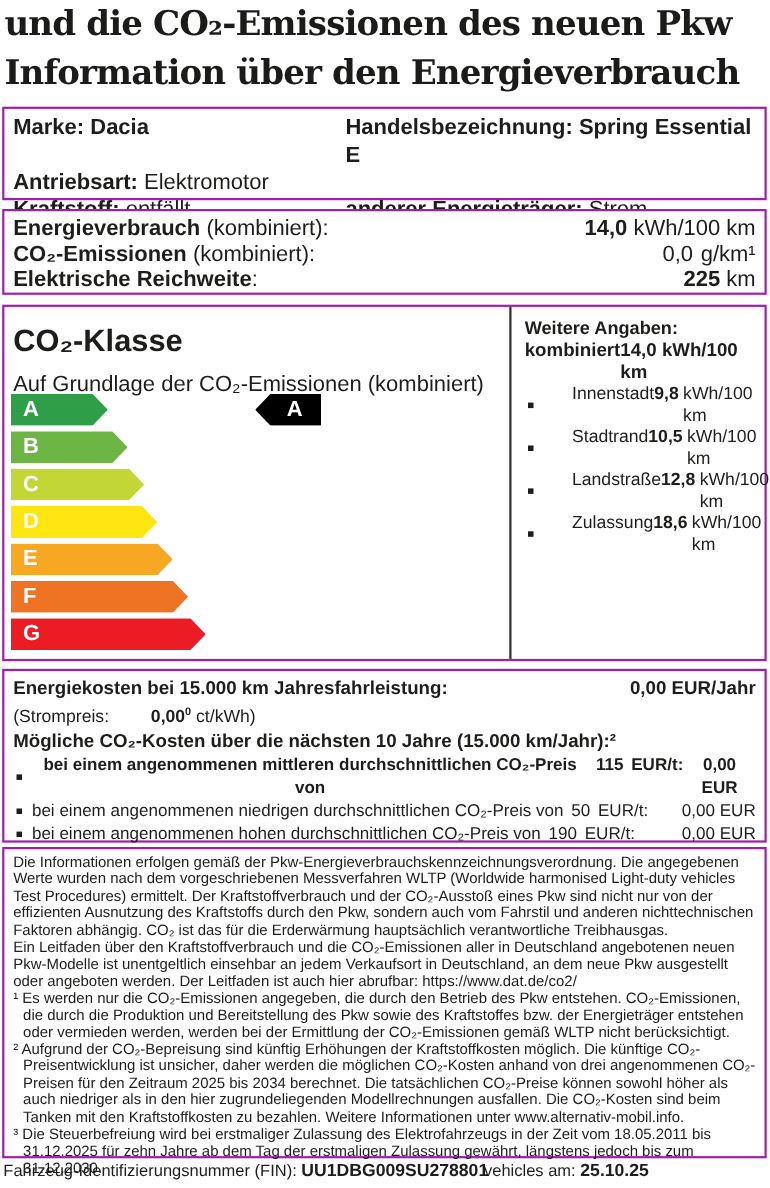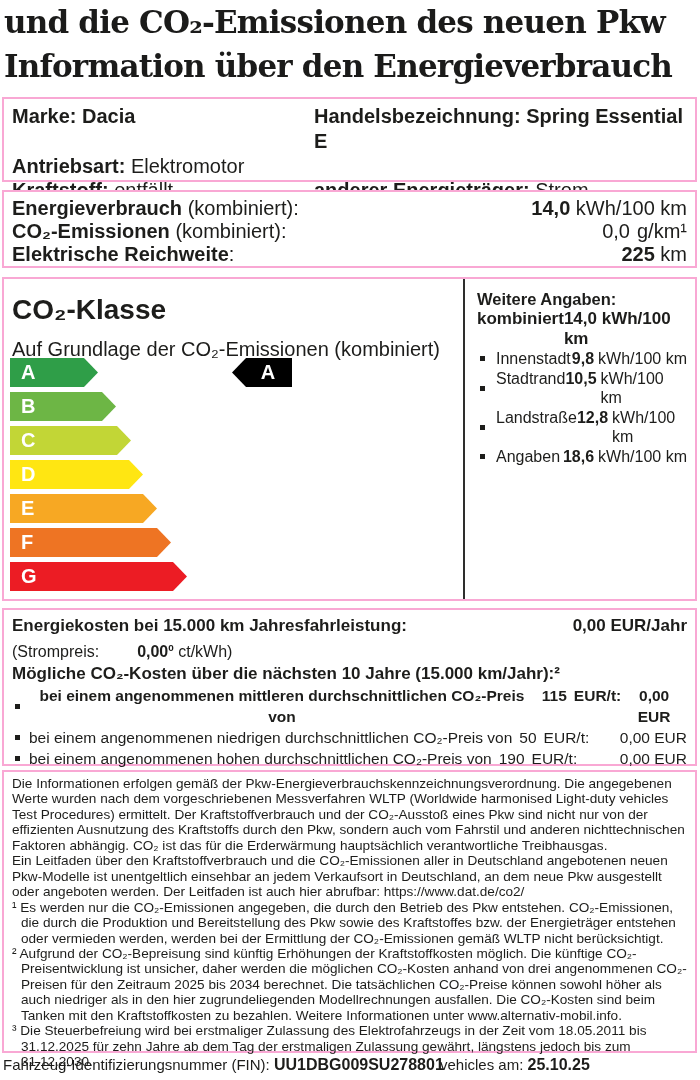--- a/index.html
+++ b/index.html
@@ -4,21 +4,21 @@
 <style>
   html,body{margin:0;padding:0;background:#fff;}
   .sheet{
     position:relative;width:700px;height:1080px;background:#ffffff;
     color:#1d1d1b;font-family:"Liberation Sans","DejaVu Sans",sans-serif;
     overflow:hidden;
   }
   b,.b{font-weight:bold;}
   .box{
     position:absolute;left:2px;width:695px;box-sizing:border-box;
-    border:2px solid #f9a8d4;background:#fff;
+    border:2px solid #a21caf;background:#fff;
   }
   
   .title{
     position:absolute;top:0;left:4px;width:692px;
     font-family:"DejaVu Serif","Liberation Serif",serif;
     font-weight:bold;font-size:31px;line-height:44px;letter-spacing:-0.8px;
     color:#1b1b1a;
   }
   
   #box-vehicle{top:97px;height:85px;padding:5px 8px;font-size:20px;}
@@ -49,21 +49,21 @@
     position:absolute;top:79px;left:228px;width:60px;height:29px;background:#000;
     color:#fff;font-weight:bold;font-size:20px;line-height:29px;text-align:center;
     padding-left:12px;box-sizing:border-box;
     clip-path:polygon(0 50%, 14px 0, 100% 0, 100% 100%, 14px 100%);
   }
   .wa-heading{font-weight:bold;font-size:16.5px;line-height:20px;}
   .strom-h{font-weight:bold;font-size:17px;margin-top:24px;line-height:20px;}
   .komb-row{display:flex;justify-content:space-between;font-weight:bold;font-size:17px;line-height:20px;}
   .wa-item{display:flex;align-items:baseline;font-size:16px;line-height:19.5px;}
   .sq{width:5px;height:5px;background:#1d1d1b;margin:0 11px 0 3px;align-self:center;flex:none;}
-  .wa-label{flex:1;}
+  .wa-label{flex:1;margin-left:24px;}
   .wa-unit{margin-left:4px;}
   
   #box-costs{top:608px;height:158px;padding:5px 8px;font-size:17px;}
   .cost-row{display:flex;justify-content:space-between;line-height:22px;}
   .strompreis{font-size:16px;line-height:22px;}
   .strom-val{margin-left:38px;}
   .cost-item{display:flex;align-items:baseline;font-size:15.5px;line-height:21px;}
   .cost-item .sq{margin:0 9px 0 3px;}
   .price{margin:0 7px;}
   .cost-val{margin-left:auto;}
@@ -153,21 +153,21 @@
         <span class="wa-unit">kWh/100 km</span>
       </div>
       <div class="wa-item">
         <span class="sq"></span>
         <span class="wa-label">Landstraße</span>
         <b>12,8</b>
         <span class="wa-unit">kWh/100 km</span>
       </div>
       <div class="wa-item">
         <span class="sq"></span>
-        <span class="wa-label">Angaben</span>
+        <span class="wa-label">Zulassung</span>
         <b>18,6</b>
         <span class="wa-unit">kWh/100 km</span>
       </div>
     </div>
   </div>
 
   <div class="box" id="box-costs">
     <div class="cost-row">
       <b>Energiekosten bei 15.000 km Jahresfahrleistung:</b>
       <b>0,00 EUR/Jahr</b>

